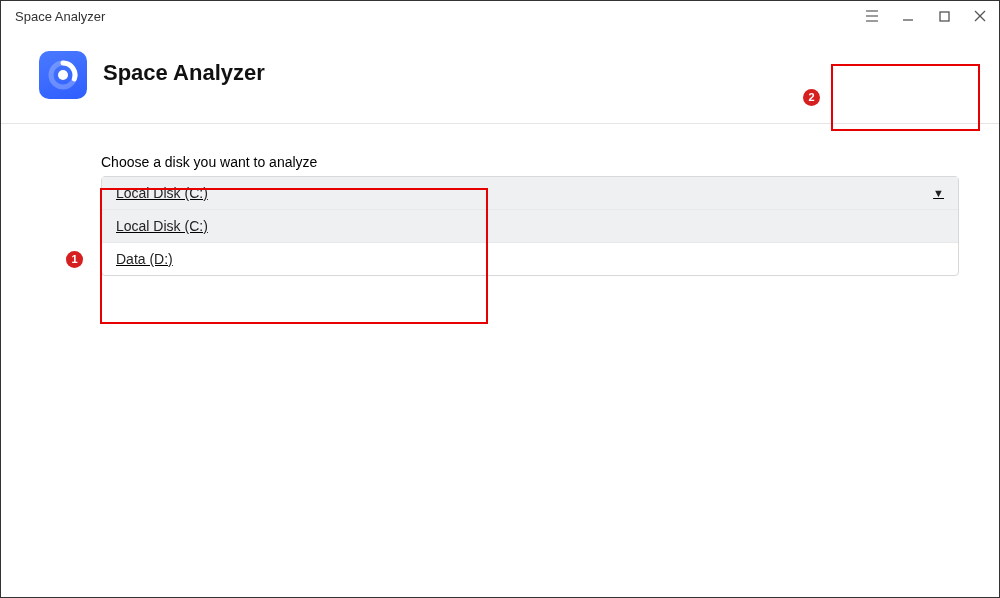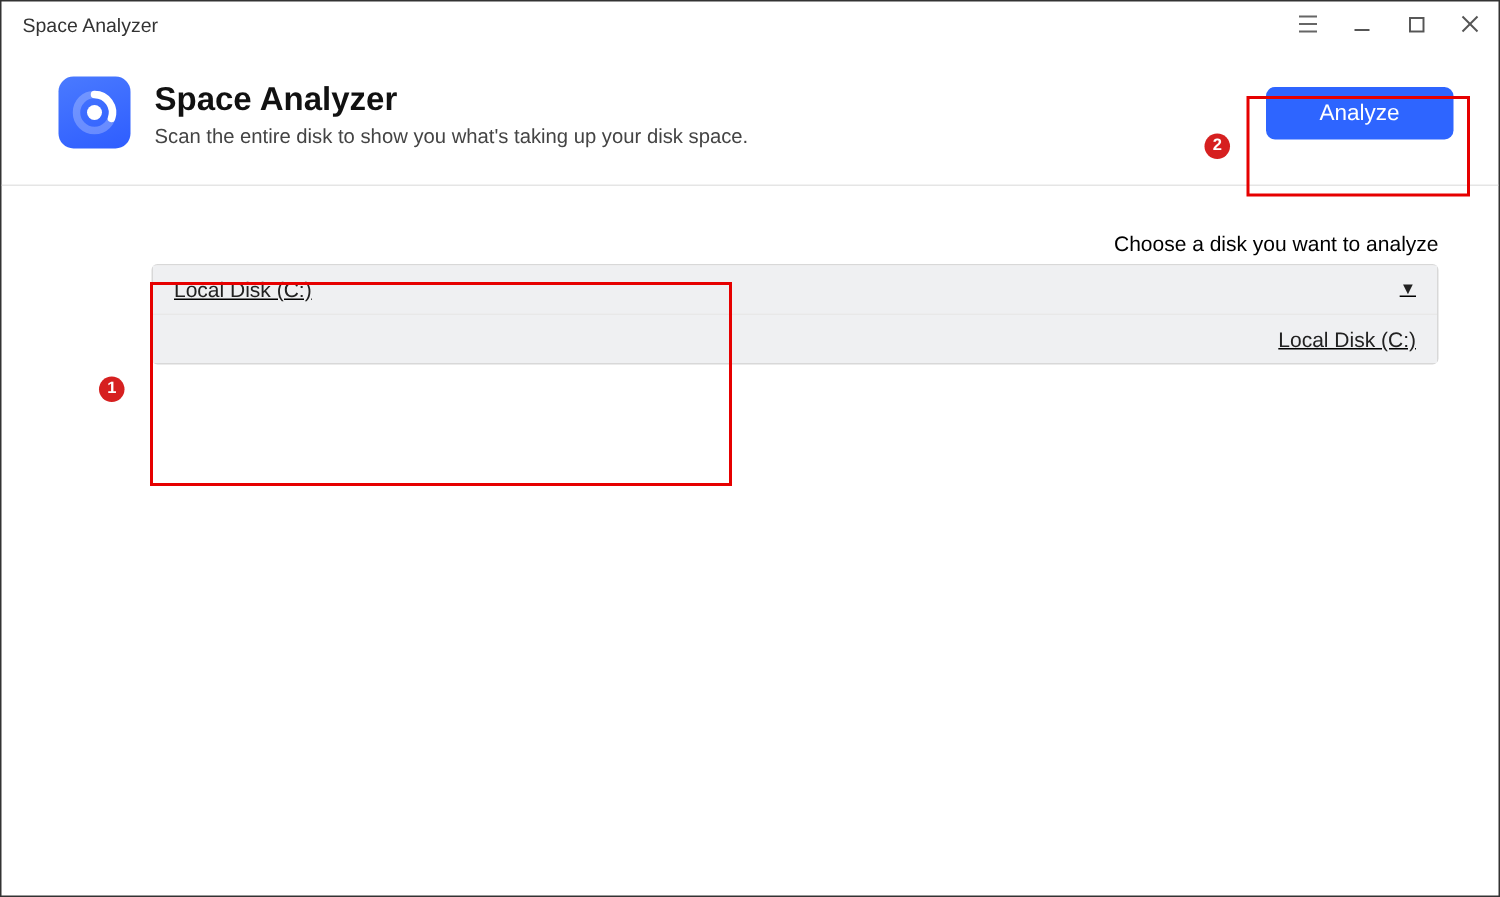--- a/index.html
+++ b/index.html
@@ -75,21 +75,20 @@
       padding: 9px 36px;
       font-size: 15px;
       cursor: pointer;
       margin-left: 20px;
     }
 
     
     .content {
       padding: 30px 40px 0 100px;
       position: relative;
-      text-align: right;
     }
     .choose-label {
       font-size: 14px;
       color: #000;
       margin-bottom: 6px;
     }
     .disk-select {
       position: relative;
       border: 1px solid #d8d8d8;
       border-radius: 4px;
@@ -191,32 +190,31 @@
 <div class="header">
   <div class="app-icon">
     <svg width="32" height="32" viewBox="0 0 32 32">
       <circle cx="16" cy="16" r="12" fill="none" stroke="#ffffff" stroke-width="5" opacity="0.25"></circle>
       <path d="M 16 4 A 12 12 0 0 1 27.3 20" fill="none" stroke="#ffffff" stroke-width="5" stroke-linecap="round"></path>
       <circle cx="16" cy="16" r="5" fill="#ffffff"></circle>
     </svg>
   </div>
   <div class="header-text">
     <div class="header-title">Space Analyzer</div>
-    <div class="header-desc">Scan the entire disk to show you what's taking up your disk space.</div>
-  </div>
-  <button class="analyze-btn">Analyze</button>
+  </div>
 </div>
 
 <div class="content">
   <div class="choose-label">Choose a disk you want to analyze</div>
   <div class="disk-select">
     <div class="disk-selected">
       <span>Local Disk (C:)</span>
       <span class="chevron">▼</span>
     </div>
     <div class="disk-option highlight">Local Disk (C:)</div>
+    <div class="disk-option">Data (D:)</div>
   </div>
 </div>
 
 <div class="callout-box callout-1"></div>
 <div class="callout-box callout-2"></div>
 <div class="callout-num num-1">1</div>
 <div class="callout-num num-2">2</div>
 
 </body></html>

